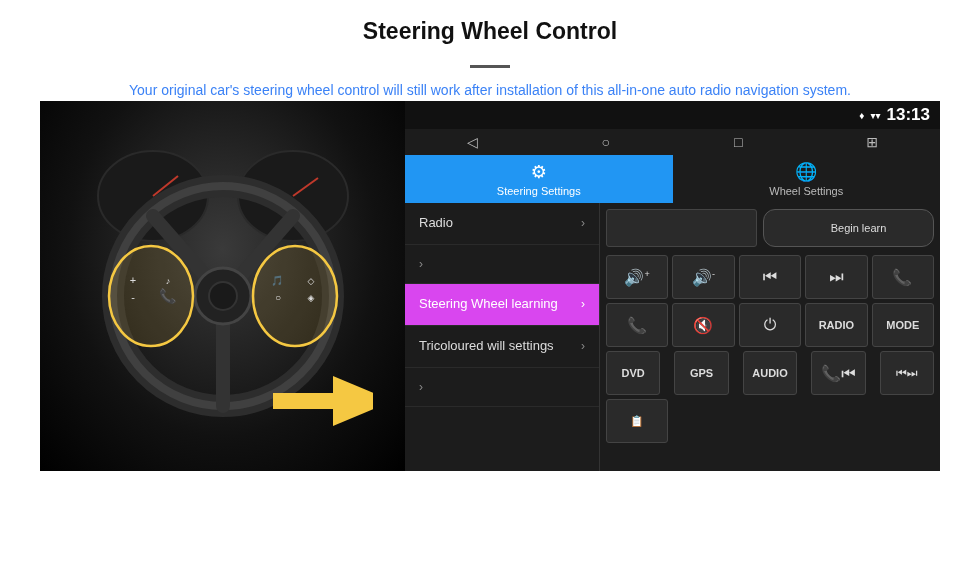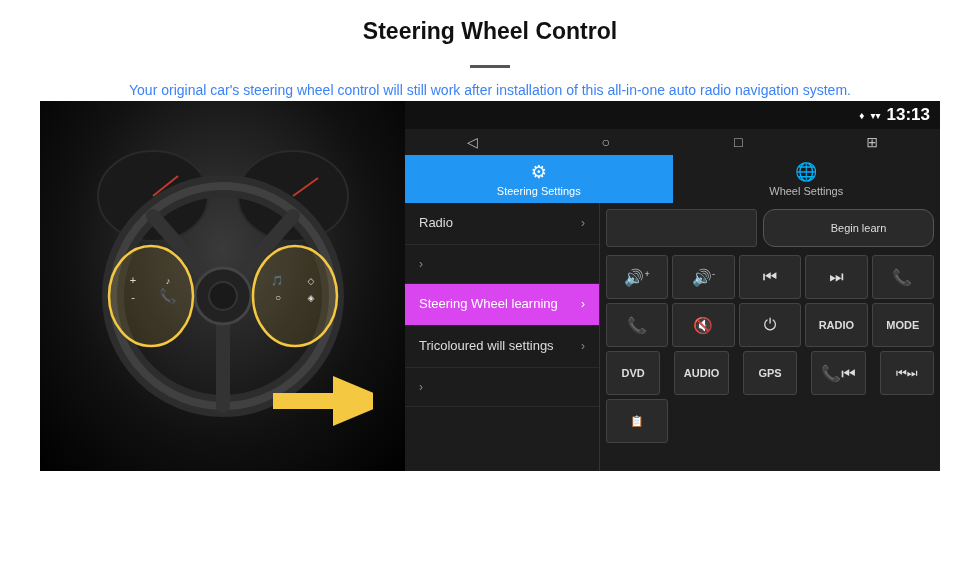--- a/index.html
+++ b/index.html
@@ -414,24 +414,24 @@
             <div class="ctrl-btn text-btn">
               <span>MODE</span>
             </div>
           </div>
 
           <div class="ctrl-btn-row3" style="display:grid;grid-template-columns:repeat(5,1fr);gap:14px;">
             <div class="ctrl-btn text-btn">
               <span>DVD</span>
             </div>
             <div class="ctrl-btn text-btn">
+              <span>GPS</span>
+            </div>
+            <div class="ctrl-btn text-btn">
               <span>AUDIO</span>
-            </div>
-            <div class="ctrl-btn text-btn">
-              <span>GPS</span>
             </div>
             <div class="ctrl-btn">
               <span>📞⏮</span>
             </div>
             <div class="ctrl-btn">
               <span style="font-size:12px">⏮⏭</span>
             </div>
           </div>
 
           <div style="display:grid;grid-template-columns:repeat(5,1fr);gap:4px;">

